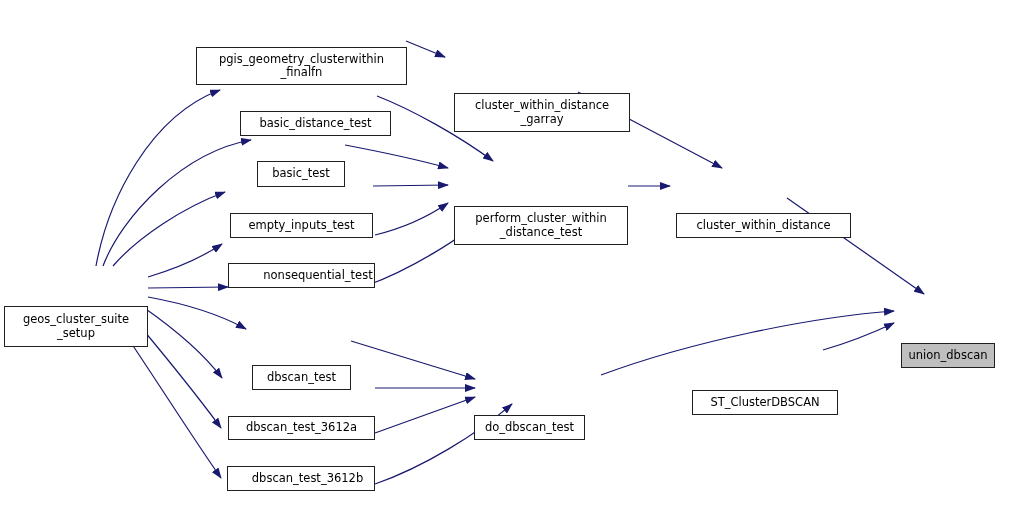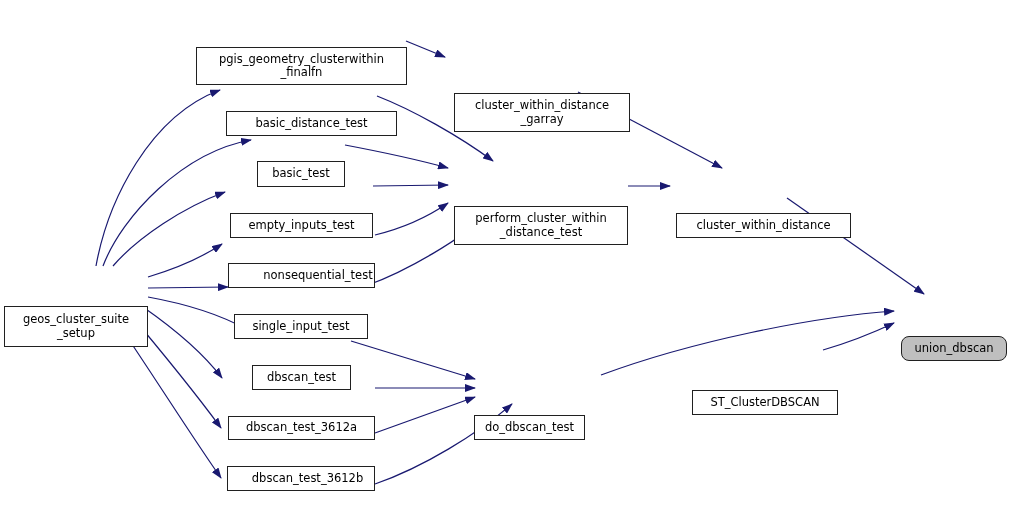--- a/index.html
+++ b/index.html
@@ -67,44 +67,43 @@
     <path class="edge" marker-end="url(#arrow)" d="M601,375 C693,341 812,317 894,311"></path>
     <path class="edge" marker-end="url(#arrow)" d="M823,350 C854,341 877,331 894,323"></path>
   </svg>
 
   <div class="node" style="left:196px; top:7px; width:211px; height:38px;">pgis_geometry_clusterwithin
 _finalfn</div>
 
   <div class="node" style="left:454px; top:53px; width:176px; height:39px;">cluster_within_distance
 _garray</div>
 
-  <div class="node" style="left:226px; top:71px; width:171px; height:25px;">basic_distance_test</div>
+  <div class="node" style="left:240px; top:71px; width:151px; height:25px;">basic_distance_test</div>
 
   <div class="node" style="left:257px; top:121px; width:88px; height:26px;">basic_test</div>
 
   <div class="node" style="left:230px; top:173px; width:143px; height:25px;">empty_inputs_test</div>
 
   <div class="node" style="left:454px; top:166px; width:174px; height:39px;">perform_cluster_within
 _distance_test</div>
 
   <div class="node" style="left:676px; top:173px; width:175px; height:25px;">cluster_within_distance</div>
 
   <div class="node" style="left:228px; top:223px; width:147px; height:25px;padding-left:33px;">nonsequential_test</div>
 
   <div class="node" style="left:4px; top:266px; width:144px; height:41px;">geos_cluster_suite
 _setup</div>
 
-  <div class="node" style="left:234px; top:274px; width:134px; height:25px;">single_input_test</div>
 
   <div class="node" style="left:252px; top:325px; width:99px; height:25px;">dbscan_test</div>
 
   <div class="node" style="left:474px; top:375px; width:111px; height:25px;">do_dbscan_test</div>
 
   <div class="node" style="left:692px; top:350px; width:146px; height:25px;">ST_ClusterDBSCAN</div>
 
-  <div class="node highlight" style="left:901px; top:296px; width:106px; height:25px;border-radius:8px;">union_dbscan</div>
+  <div class="node highlight" style="left:901px; top:303px; width:94px; height:25px;">union_dbscan</div>
 
   <div class="node" style="left:228px; top:376px; width:147px; height:24px;">dbscan_test_3612a</div>
 
   <div class="node" style="left:227px; top:426px; width:148px; height:25px;padding-left:13px;">dbscan_test_3612b</div>
 
 
 </div>
 
 </body></html>

